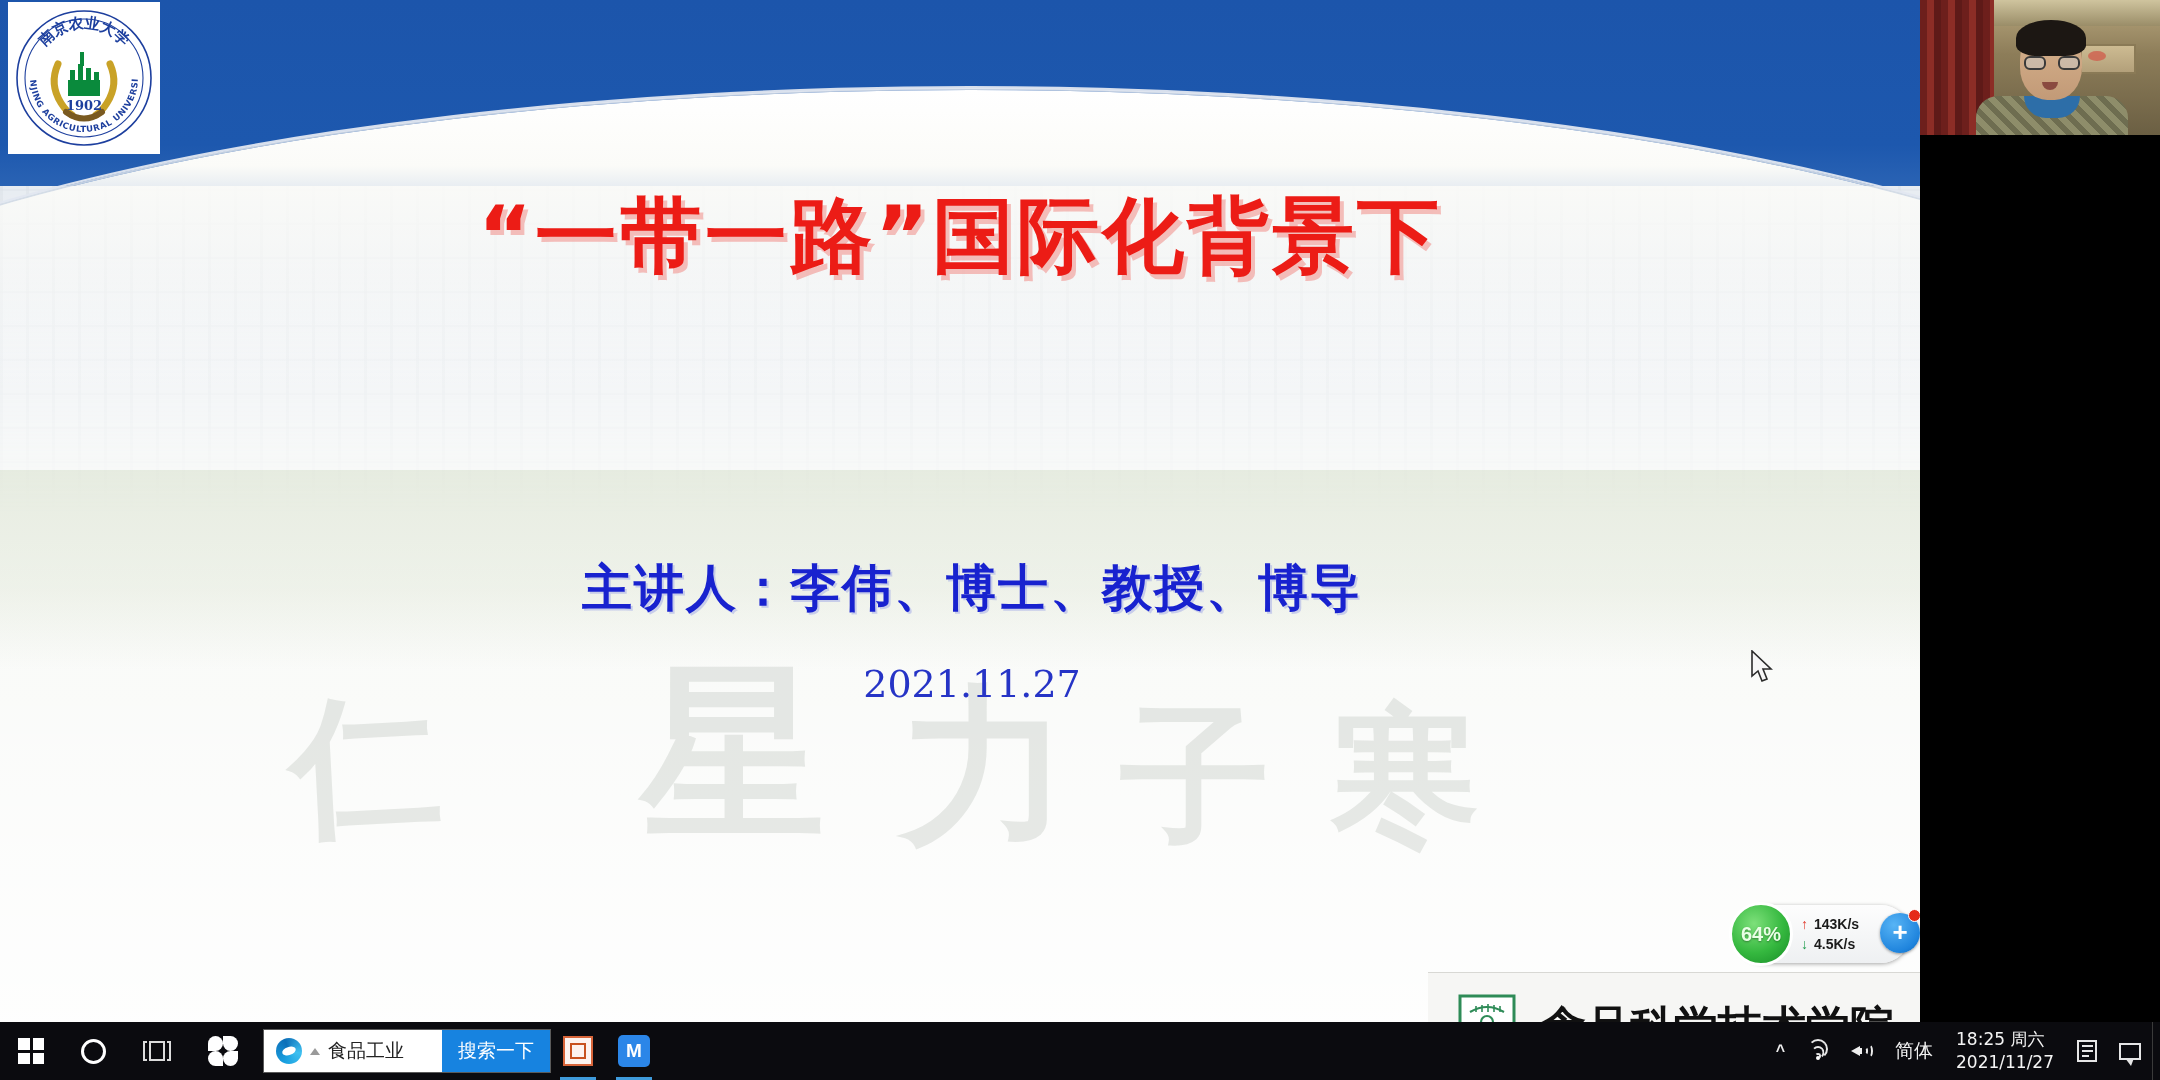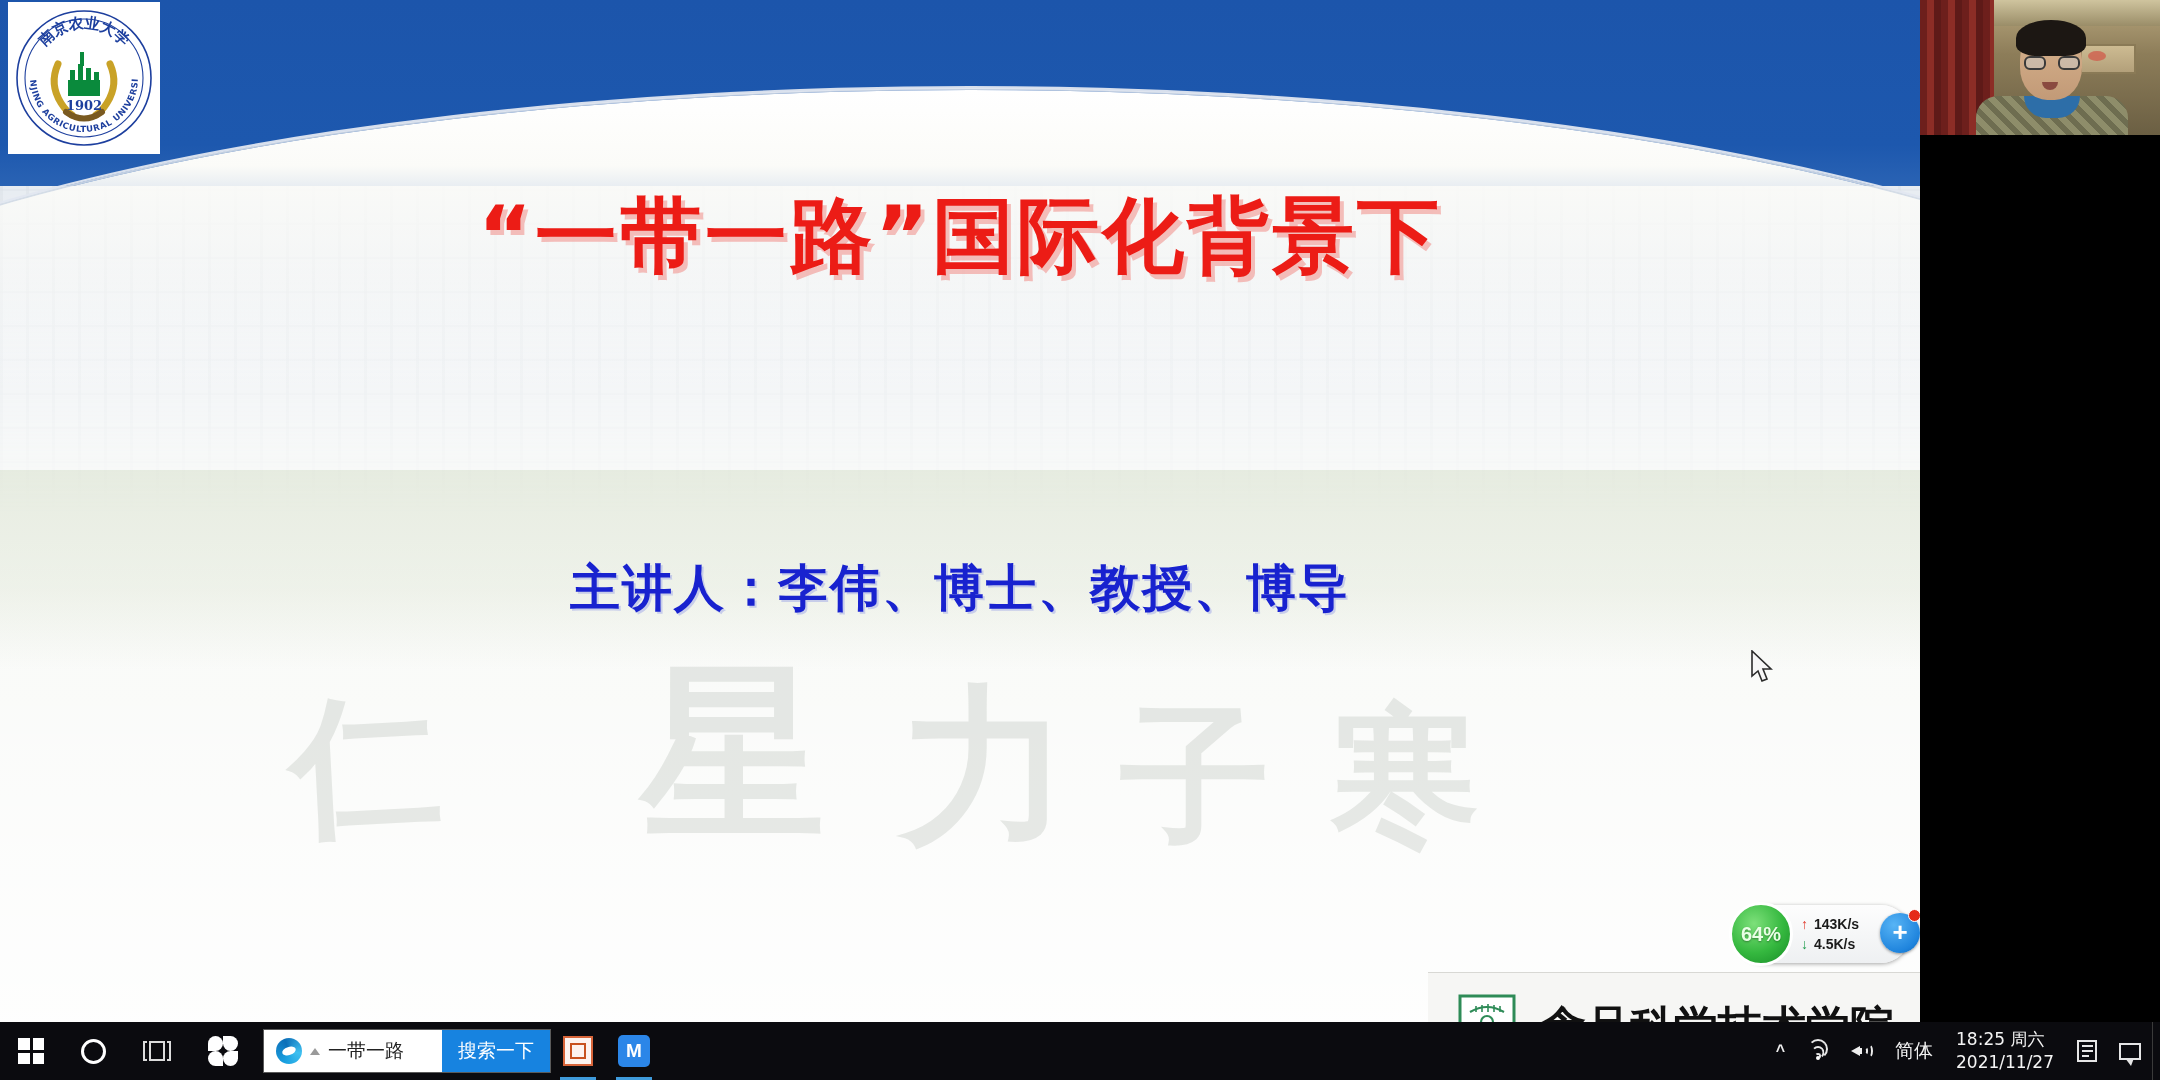--- a/index.html
+++ b/index.html
@@ -89,21 +89,21 @@
     color: #ec1c16;
     font-weight: 900;
     font-size: 82px;
     letter-spacing: 3px;
     line-height: 1.0;
     text-shadow: 4px 5px 0 rgba(240,140,135,0.55);
     font-family: "DejaVu Sans", "Liberation Sans", sans-serif;
   }
   .title-line.l1 { margin-bottom: 66px; }
 
-  .subtitle-wrap { position: absolute; left: 0; top: 555px; width: 1920px; text-align: center; }
+  .subtitle-wrap { position: absolute; left: 12px; top: 555px; width: 1920px; text-align: center; }
   .presenter {
     color: #1822cf; font-weight: 900; font-size: 50px; letter-spacing: 2px;
     text-shadow: 2px 2px 0 rgba(150,160,230,0.45);
     font-family: "DejaVu Sans", "Liberation Sans", sans-serif;
   }
   .affiliation {
     margin-top: 38px;
     color: #1822cf; font-weight: 900; font-size: 44px; letter-spacing: 2px;
     text-shadow: 2px 2px 0 rgba(150,160,230,0.40);
     font-family: "DejaVu Sans", "Liberation Sans", sans-serif;
@@ -359,20 +359,21 @@
         </svg>
       </div>
     </div>
 
     <div class="title-wrap">
       <div class="title-line l1">“一带一路”国际化背景下</div>
     </div>
 
     <div class="subtitle-wrap">
       <div class="presenter">主讲人：李伟、博士、教授、博导</div>
+      <div class="slide-date">2021.11.27</div>
     </div>
 
     <div class="cursor">
       <svg viewBox="0 0 26 34" width="26" height="34">
         <polygon points="2,1 2,26 8,21 12,31 17,29 13,19 21,19" fill="#f7f7f7" stroke="#2b2b2b" stroke-width="1.6"></polygon>
       </svg>
     </div>
 
     <div class="net-widget">
       <div class="net-pct">64%</div>
@@ -457,21 +458,21 @@
           <i></i>
           <i></i>
           <i></i>
       </div>
     </div>
 
     <div class="ie-search">
       <div class="ie-box">
         <span class="ie-glyph"></span>
         <span class="ie-caret"></span>
-        <span class="ie-query">一带一路</span>
+        <span class="ie-query">食品工业</span>
       </div>
       <div class="ie-go">搜索一下</div>
     </div>
 
     <div class="tb-app active">
       <div class="ppt-icon">
           <i></i>
         </div>
     </div>
 

